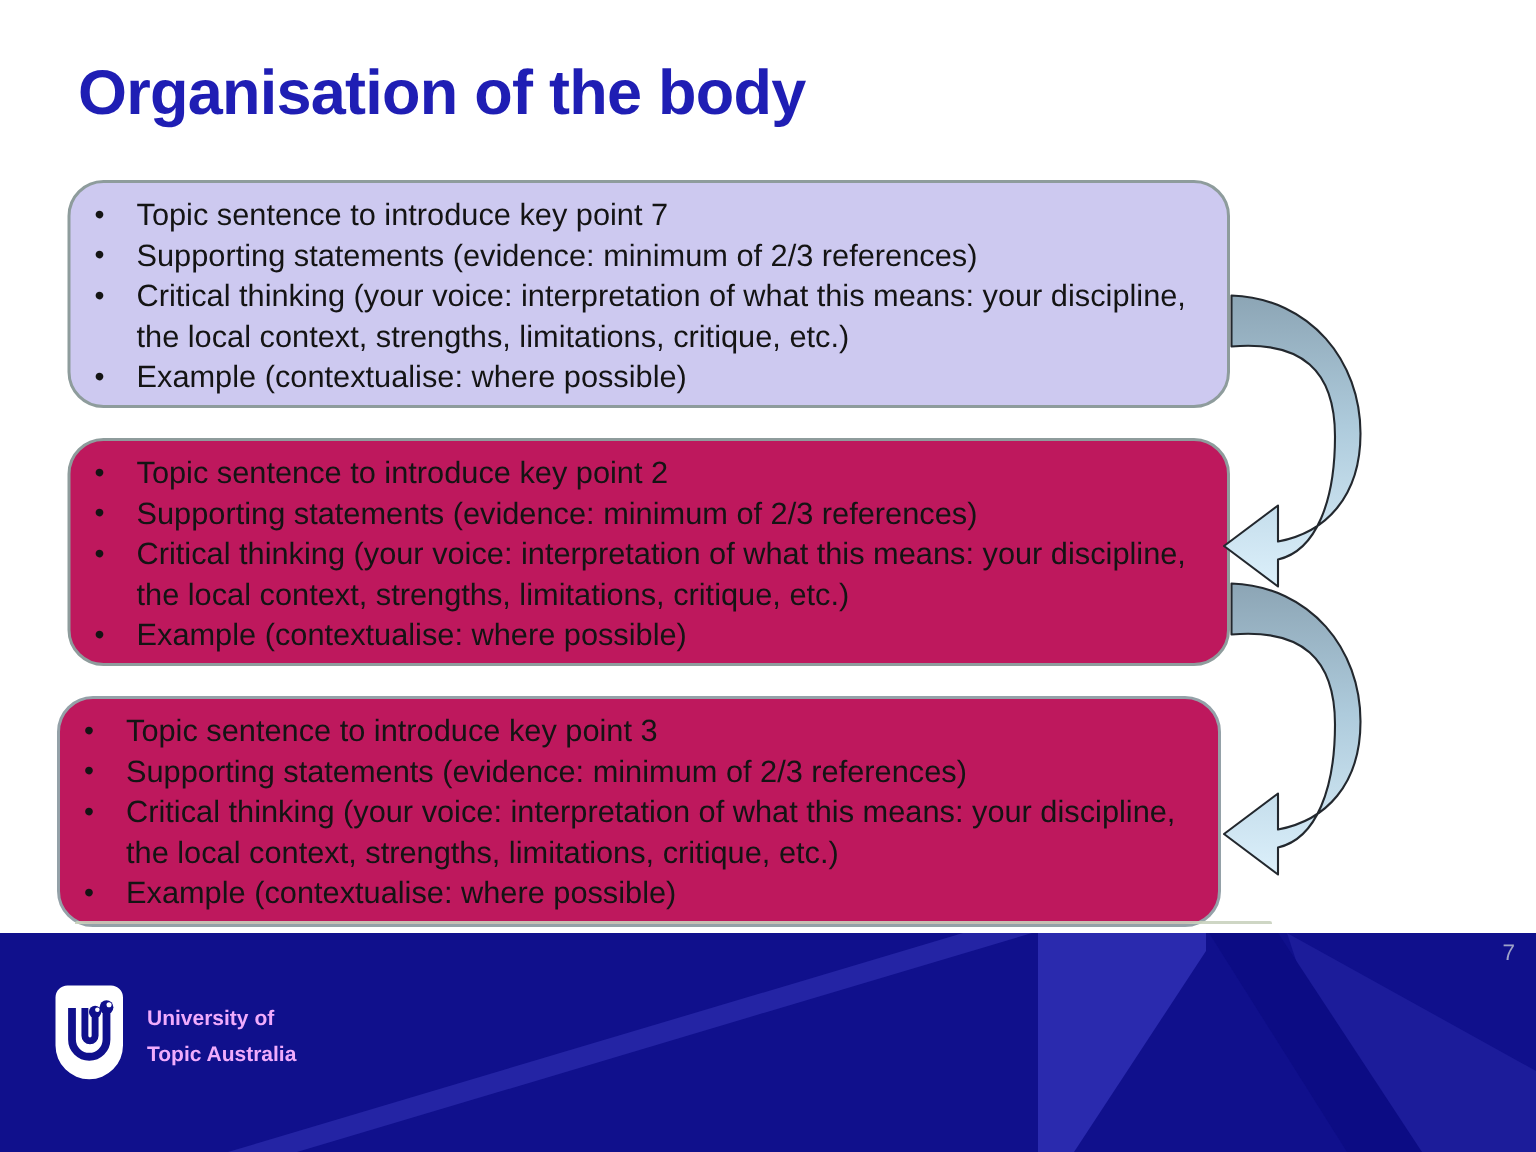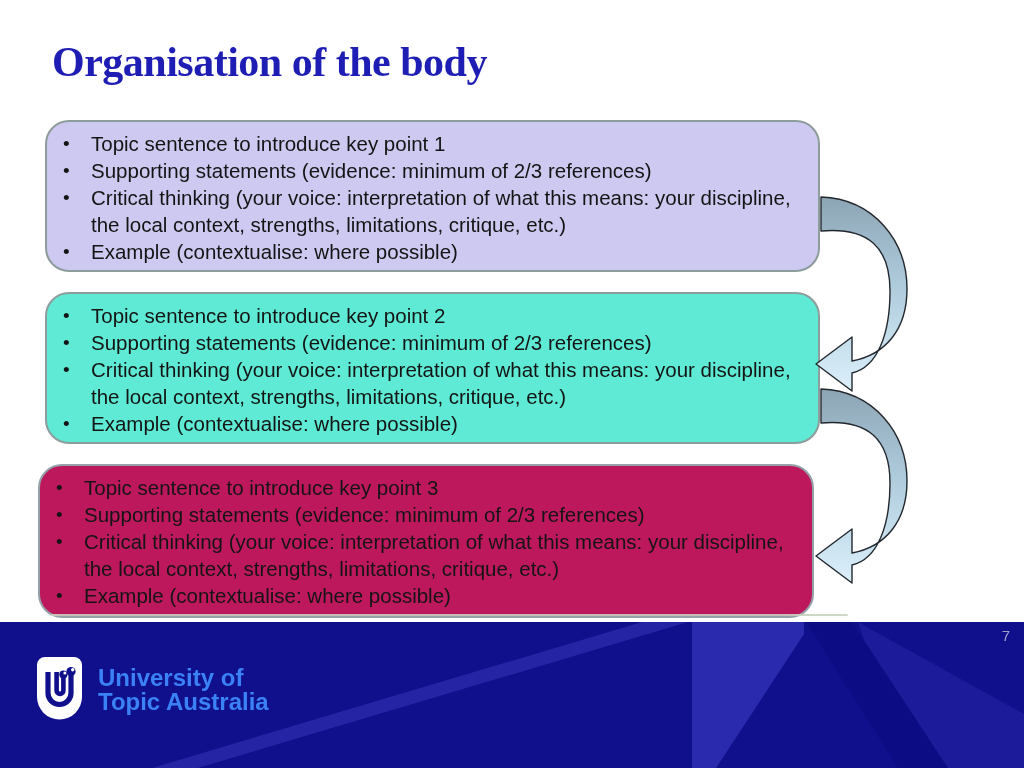--- a/index.html
+++ b/index.html
@@ -4,21 +4,21 @@
 <style>
   * { margin:0; padding:0; box-sizing:border-box; }
   html,body { width:1024px; height:768px; background:#fff; }
   .slide {
     position:relative; width:1024px; height:768px; overflow:hidden;
     background:#ffffff; font-family:"Liberation Sans", sans-serif;
   }
   .title {
     position:absolute; left:52px; top:38px;
     font-size:42px; font-weight:bold; color:#1F1EB4;
-    letter-spacing:-0.5px; white-space:nowrap;font-family:Liberation Serif, serif;
+    letter-spacing:-0.5px; white-space:nowrap;
   }
   .box {
     position:absolute; border:2.5px solid #8E9C9C; border-radius:24px;
     padding:8px 10px 8px 0;
   }
   .box-1 { left:45px;  top:120px; width:775px; height:152px; }
   .box-2 { left:45px;  top:292px; width:775px; height:152px; }
   .box-3 { left:38px;  top:464px; width:776px; height:154px; }
   .box ul { list-style:none; }
   .box li {
@@ -34,44 +34,44 @@
     position:absolute; left:50px; top:614px; width:798px; height:3px;
     border-top:2px solid #C9D2BE; border-radius:2px; opacity:0.9;
   }
   .footer {
     position:absolute; left:0; top:622px; width:1024px; height:146px;
     background:#10108C;
   }
   .footer-decor { position:absolute; left:0; top:0; width:1024px; height:146px; }
   .logo { position:absolute; left:36px; top:34px; width:47px; height:65px; }
   .logo-text {
-    position:absolute; left:98px; top:44px; color:#3b82f6;
-    font-size:24px; font-weight:bold; line-height:24px; white-space:nowrap;
+    position:absolute; left:98px; top:44px; color:#f0abfc;
+    font-size:14px; font-weight:bold; line-height:24px; white-space:nowrap;
   }
   .page-number {
     position:absolute; right:14px; top:5px; color:#9FA3C8; font-size:15px;
   }
 </style>
 </head>
 <body>
 
 <div class="slide">
 
   <div class="title" style="color: rgb(31, 30, 180);">Organisation of the body</div>
 
   <div class="box box-1" style="background: rgb(205, 201, 240); border-color: rgb(142, 156, 156);">
     <ul>
-      <li>Topic sentence to introduce key point 1</li>
+      <li>Topic sentence to introduce key point 7</li>
       <li>Supporting statements (evidence: minimum of 2/3 references)</li>
       <li>Critical thinking (your voice: interpretation of what this means: your discipline, the local context, strengths, limitations, critique, etc.)</li>
       <li>Example (contextualise: where possible)</li>
     </ul>
   </div>
 
-  <div class="box box-2" style="background: #5eead4; border-color: rgb(142, 156, 156);">
+  <div class="box box-2" style="background: #be185d; border-color: rgb(142, 156, 156);">
     <ul>
       <li>Topic sentence to introduce key point 2</li>
       <li>Supporting statements (evidence: minimum of 2/3 references)</li>
       <li>Critical thinking (your voice: interpretation of what this means: your discipline, the local context, strengths, limitations, critique, etc.)</li>
       <li>Example (contextualise: where possible)</li>
     </ul>
   </div>
 
   <div class="box box-3" style="background: #be185d; border-color: rgb(148, 161, 168);">
     <ul>

